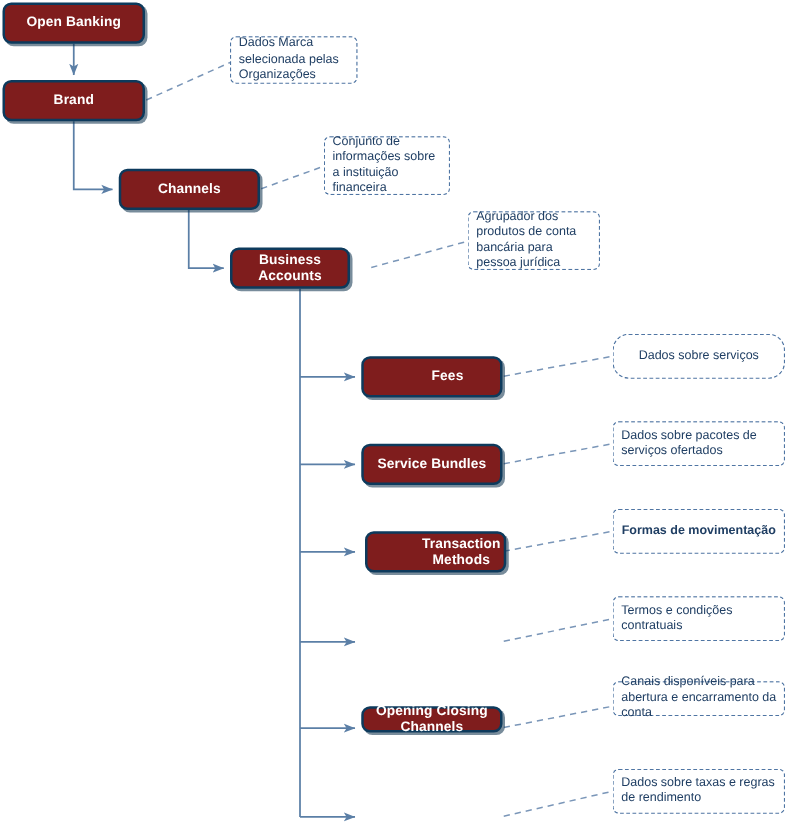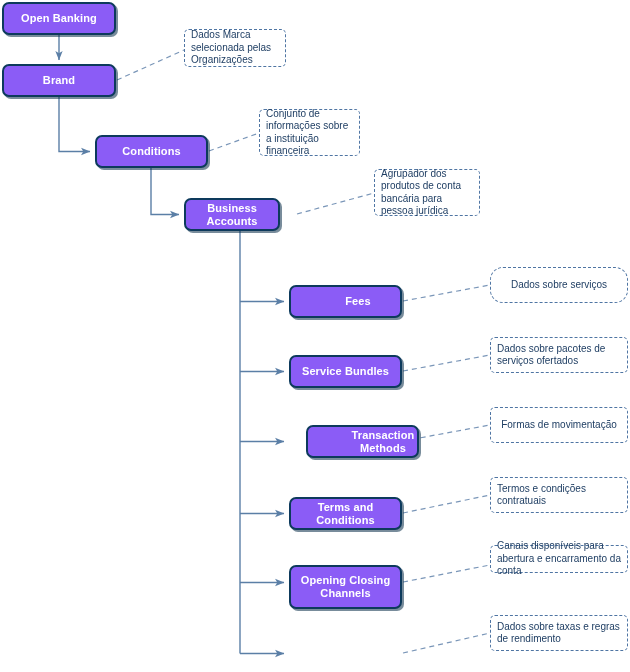--- a/index.html
+++ b/index.html
@@ -25,21 +25,21 @@
     height: 672px;
     pointer-events: none;
   }
   .node {
     position: absolute;
     box-sizing: border-box;
     display: flex;
     align-items: center;
     justify-content: center;
     text-align: center;
-    background: #8b5cf6;
+    background: #7f1d1d;
     border: 2px solid #0d3a5c;
     border-radius: 7px;
     color: #ffffff;
     font-weight: bold;
     font-size: 11px;
     line-height: 1.15;
     letter-spacing: 0.1px;
     box-shadow: 2px 2px 0 rgba(10,45,72,0.55);
     z-index: 3;
   }
@@ -104,47 +104,46 @@
       <line x1="403" y1="513" x2="490" y2="495"></line>
       <line x1="403" y1="582" x2="490" y2="565"></line>
       <line x1="403" y1="653" x2="490" y2="633"></line>
     </g>
   </svg>
 
   <div class="node" style="left:2px; top:2px; width:114px; height:33px;">Open Banking</div>
 
   <div class="node" style="left:2px; top:64px; width:114px; height:33px;">Brand</div>
 
-  <div class="node" style="left:95px; top:135px; width:113px; height:33px;">Conditions</div>
+  <div class="node" style="left:95px; top:135px; width:113px; height:33px;">Channels</div>
 
   <div class="node" style="left:184px; top:198px; width:96px; height:33px;">Business Accounts</div>
 
   <div class="node" style="left:289px; top:285px; width:113px; height:33px;padding-left:25px;">Fees</div>
 
   <div class="node" style="left:289px; top:355px; width:113px; height:33px;">Service Bundles</div>
 
-  <div class="node" style="left:306px; top:425px; width:113px; height:33px;padding-left:41px;">Transaction Methods</div>
+  <div class="node" style="left:292px; top:425px; width:113px; height:33px;padding-left:41px;">Transaction Methods</div>
 
-  <div class="node" style="left:289px; top:497px; width:113px; height:33px;">Terms and Conditions</div>
 
-  <div class="node" style="left:289px; top:565px; width:113px; height:44px; padding:0 8px;">Opening Closing Channels</div>
+  <div class="node" style="left:289px; top:565px; width:113px; height:21px; padding:0 8px;">Opening Closing Channels</div>
 
   <div class="node" style="left:289px; top:637px; width:113px; height:33px;margin-top:43px;">Income Rate</div>
 
   <div class="note" style="left:184px; top:29px; width:102px; height:38px;">Dados Marca selecionada pelas Organizações</div>
 
   <div class="note" style="left:259px; top:109px; width:101px; height:47px;">Conjunto de informações sobre a instituição financeira</div>
 
   <div class="note" style="left:374px; top:169px; width:106px; height:47px;">Agrupador dos produtos de conta bancária para pessoa jurídica</div>
 
   <div class="note" style="left:490px; top:267px; width:138px; height:36px;border-radius:13px;">Dados sobre serviços</div>
 
   <div class="note" style="left:490px; top:337px; width:138px; height:36px;">Dados sobre pacotes de serviços ofertados</div>
 
-  <div class="note" style="left:490px; top:407px; width:138px; height:36px;">Formas de movimentação</div>
+  <div class="note" style="left:490px; top:407px; width:138px; height:36px;font-weight:bold;">Formas de movimentação</div>
 
   <div class="note" style="left:490px; top:477px; width:138px; height:36px;">Termos e condições contratuais</div>
 
   <div class="note" style="left:490px; top:545px; width:138px; height:28px;">Canais disponíveis para abertura e encarramento da conta</div>
 
   <div class="note" style="left:490px; top:615px; width:138px; height:36px;">Dados sobre taxas e regras de rendimento</div>
 
 </div>
 
 </body></html>

